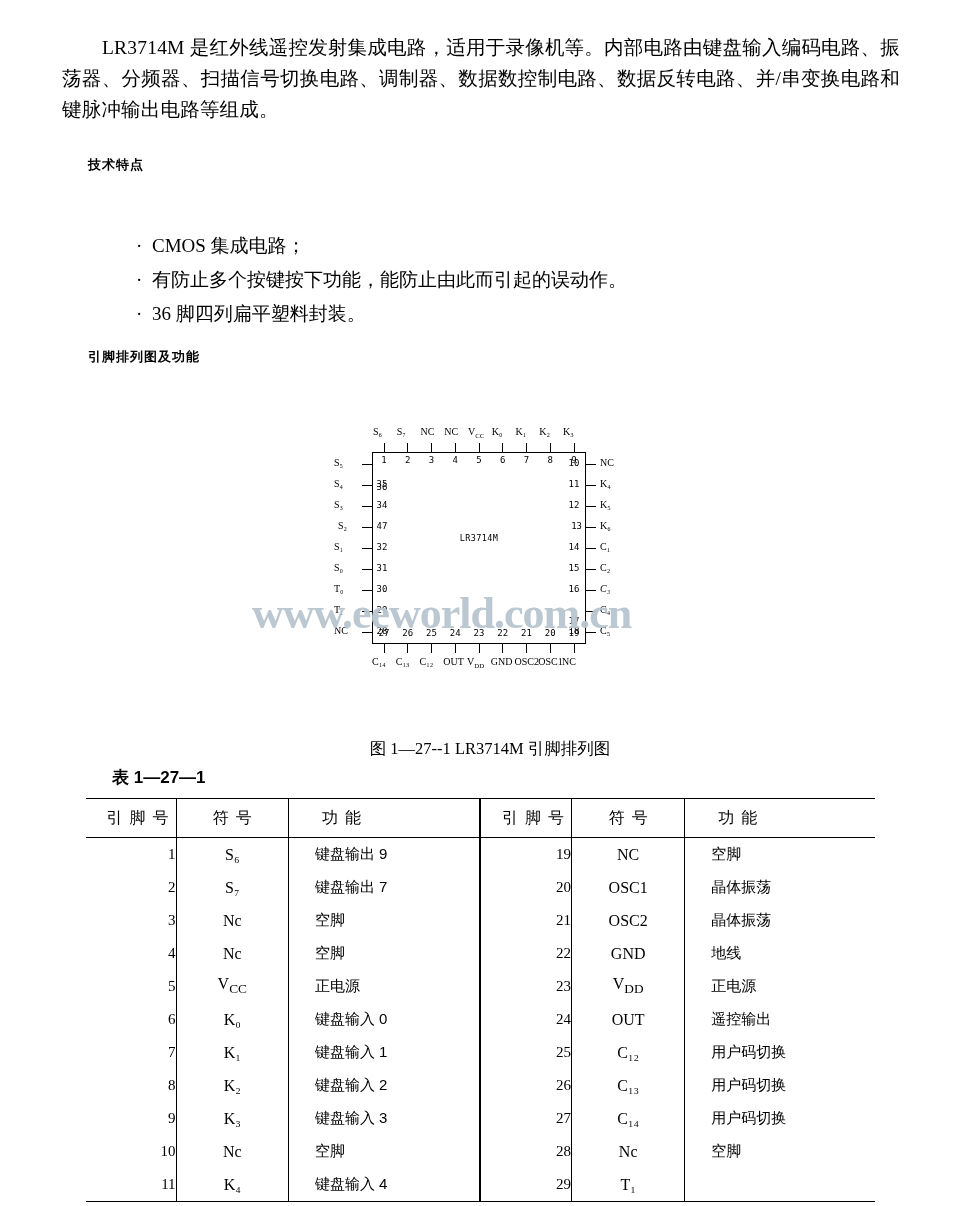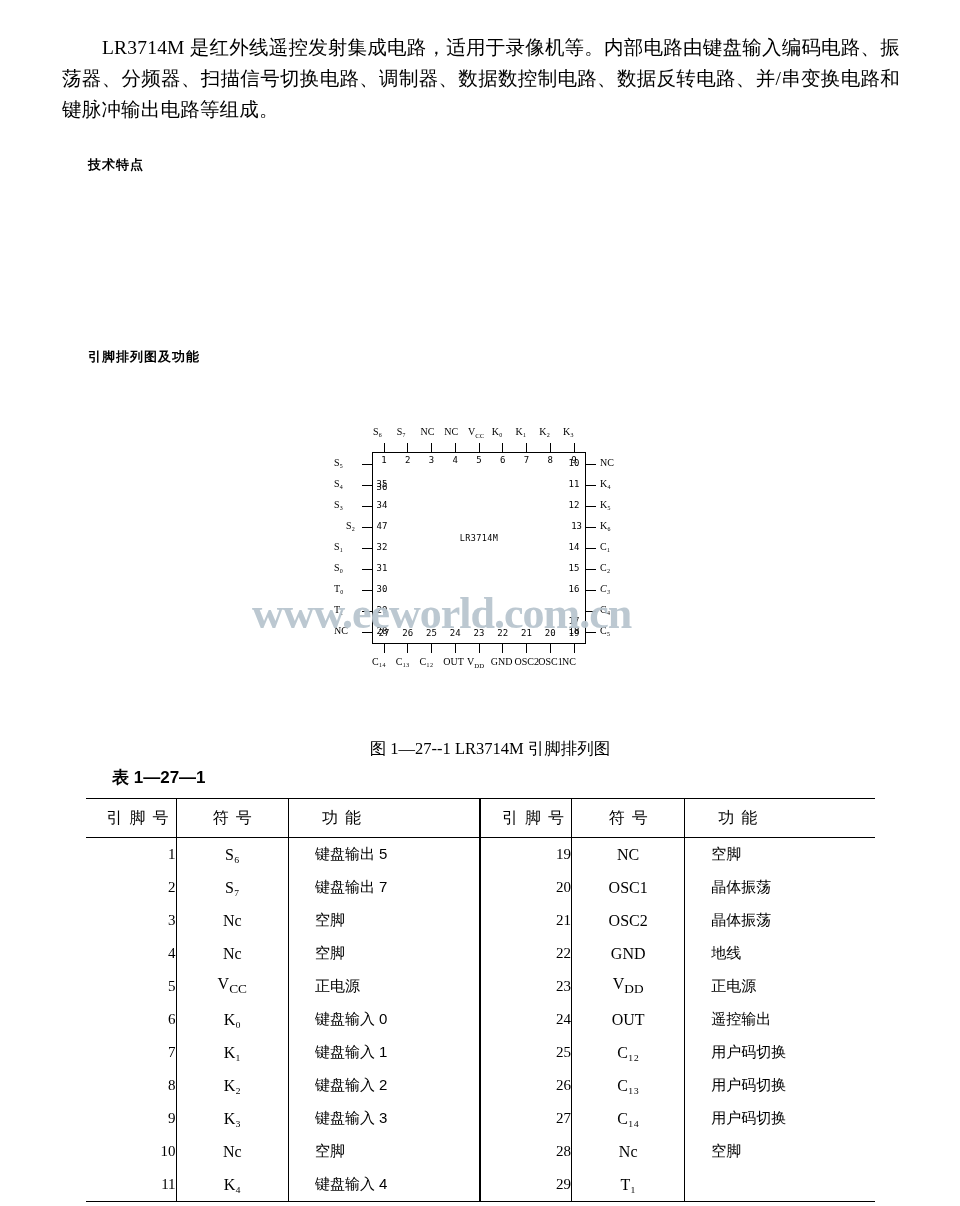--- a/index.html
+++ b/index.html
@@ -198,20 +198,25 @@
 </style>
 </head>
 <body>
 
 <div class="page">
 
   <p class="intro">LR3714M 是红外线遥控发射集成电路，适用于录像机等。内部电路由键盘输入编码电路、振荡器、分频器、扫描信号切换电路、调制器、数据数控制电路、数据反转电路、并/串变换电路和键脉冲输出电路等组成。</p>
 
   <div class="sec-heading" id="heading-features">技术特点</div>
 
+  <ul class="bullets">
+      <li><span class="dot">·</span><span>CMOS 集成电路；</span></li>
+      <li><span class="dot">·</span><span>有防止多个按键按下功能，能防止由此而引起的误动作。</span></li>
+      <li><span class="dot">·</span><span>36 脚四列扁平塑料封装。</span></li>
+    </ul>
 
   <div class="sec-heading" id="heading-pinout">引脚排列图及功能</div>
 
   <div class="diagram">
     <div class="chip-body">
       <div class="chip-name">LR3714M</div>
     </div>
   <div class="pin-tick" style="left: 53.5px; top: 23px; width: 1.2px; height: 9px;"></div>
       <div class="pnum" style="left: 46px; top: 35px;">1</div>
       <div class="plabel" style="left: 43px; top: 6px;">S₆</div>
@@ -243,21 +248,21 @@
       <div class="pnum" style="left: 44px; top: 38px; margin-top: 24px;">36</div>
       <div class="plabel" style="left: 4px; top: 37px;">S₅</div>
       <div class="pin-tick" style="left: 32px; top: 64.5px; width: 10px; height: 1.2px;"></div>
       <div class="pnum" style="left: 44px; top: 59px;">35</div>
       <div class="plabel" style="left: 4px; top: 58px;">S₄</div>
       <div class="pin-tick" style="left: 32px; top: 85.5px; width: 10px; height: 1.2px;"></div>
       <div class="pnum" style="left: 44px; top: 80px;">34</div>
       <div class="plabel" style="left: 4px; top: 79px;">S₃</div>
       <div class="pin-tick" style="left: 32px; top: 106.5px; width: 10px; height: 1.2px;"></div>
       <div class="pnum" style="left: 44px; top: 101px;">47</div>
-      <div class="plabel" style="left: 16px; top: 100px;">S₂</div>
+      <div class="plabel" style="left: 8px; top: 100px;">S₂</div>
       <div class="pin-tick" style="left: 32px; top: 127.5px; width: 10px; height: 1.2px;"></div>
       <div class="pnum" style="left: 44px; top: 122px;">32</div>
       <div class="plabel" style="left: 4px; top: 121px;">S₁</div>
       <div class="pin-tick" style="left: 32px; top: 148.5px; width: 10px; height: 1.2px;"></div>
       <div class="pnum" style="left: 44px; top: 143px;">31</div>
       <div class="plabel" style="left: 4px; top: 142px;">S₀</div>
       <div class="pin-tick" style="left: 32px; top: 169.5px; width: 10px; height: 1.2px;"></div>
       <div class="pnum" style="left: 44px; top: 164px;">30</div>
       <div class="plabel" style="left: 4px; top: 163px;">T₀</div>
       <div class="pin-tick" style="left: 32px; top: 190.5px; width: 10px; height: 1.2px;"></div>
@@ -336,21 +341,21 @@
           <th class="c-gap"></th>
           <th class="c-pin">引脚号</th>
           <th class="c-sym">符号</th>
           <th class="c-fn">功能</th>
         </tr>
     </thead>
     <tbody>
         <tr>
           <td class="c-pin">1</td>
           <td class="c-sym">S₆</td>
-          <td class="c-fn">键盘输出 5</td>
+          <td class="c-fn">键盘输出 9</td>
           <td class="c-gap"></td>
           <td class="c-pin">19</td>
           <td class="c-sym">NC</td>
           <td class="c-fn">空脚</td>
         </tr>
         <tr>
           <td class="c-pin">2</td>
           <td class="c-sym">S₇</td>
           <td class="c-fn">键盘输出 7</td>
           <td class="c-gap"></td>

